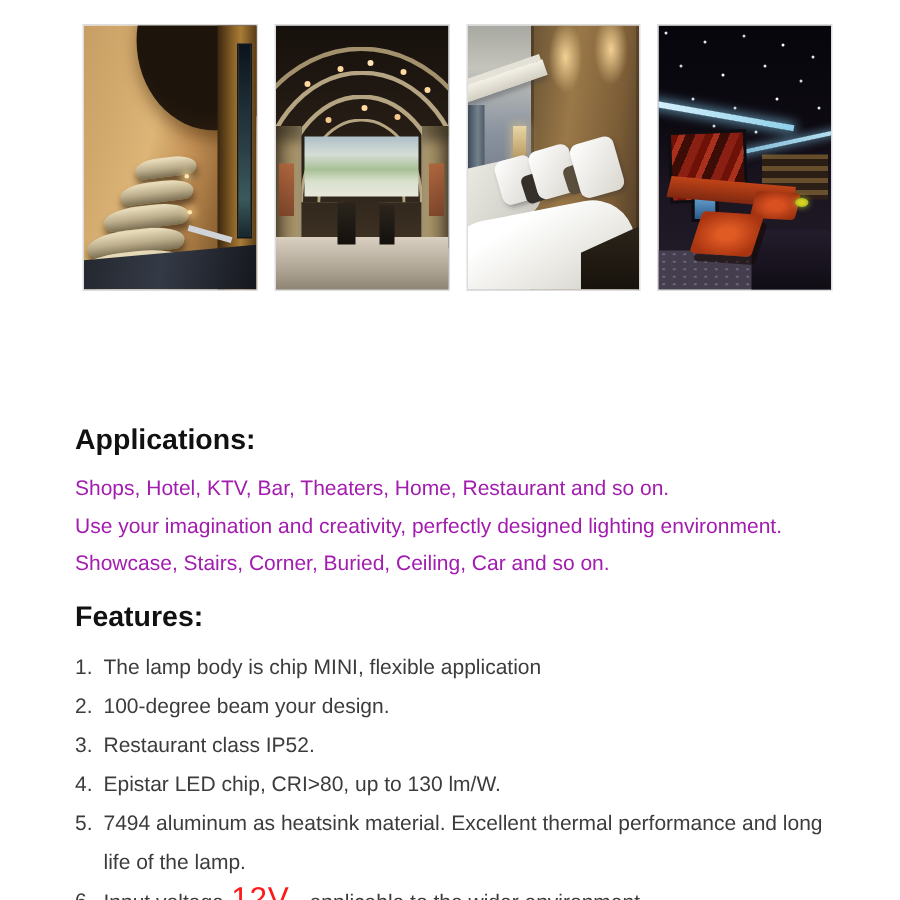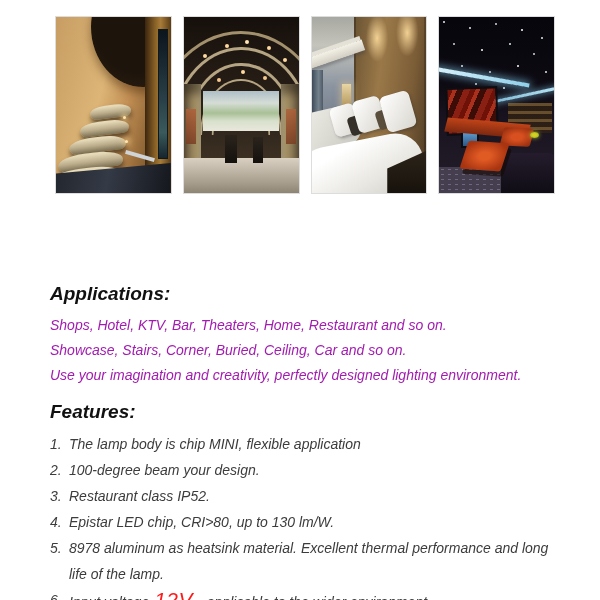--- a/index.html
+++ b/index.html
@@ -2,21 +2,21 @@
 <html><head>
 <meta charset="utf-8">
 <style>
   html, body {
     margin: 0; padding: 0;
     width: 600px; height: 600px;
     background: #ffffff;
     overflow: hidden;
     font-family: "Liberation Sans", sans-serif;
   }
-  .page { position: relative; width: 600px; height: 528px; background: #fff; font-style: italic; }
+  .page { position: relative; width: 600px; height: 528px; background: #fff; }
 
   
   .gallery {
     position: absolute; top: 16px; left: 55px;
     width: 500px; height: 178px;
     display: flex; gap: 11px;
   }
   .photo {
     position: relative; flex: 1; height: 178px;
     overflow: hidden; border: 1px solid #ddd;
@@ -232,22 +232,22 @@
       <div class="p4-sofa"></div>
       <div class="p4-ottoman1"></div>
       <div class="p4-drink"></div>
     </div>
   </div>
 
   <div class="textblock">
 
     <h2 class="section-heading">Applications:</h2>
     <p class="app-line">Shops, Hotel, KTV, Bar, Theaters, Home, Restaurant and so on.</p>
+    <p class="app-line">Use your imagination and creativity, perfectly designed lighting environment.</p>
     <p class="app-line">Showcase, Stairs, Corner, Buried, Ceiling, Car and so on.</p>
-    <p class="app-line">Use your imagination and creativity, perfectly designed lighting environment.</p>
 
     <div class="features-heading-wrap">
       <h2 class="section-heading">Features:</h2>
     </div>
 
     <div class="feature-item">
       <span class="feature-num">1.</span>
       <span class="feature-text">The lamp body is chip MINI, flexible application</span>
     </div>
     <div class="feature-item">
@@ -257,21 +257,21 @@
     <div class="feature-item">
       <span class="feature-num">3.</span>
       <span class="feature-text">Restaurant class IP52.</span>
     </div>
     <div class="feature-item">
       <span class="feature-num">4.</span>
       <span class="feature-text">Epistar LED chip, CRI&gt;80, up to 130 lm/W.</span>
     </div>
     <div class="feature-item">
       <span class="feature-num">5.</span>
-      <span class="feature-text">8978 aluminum as heatsink material. Excellent thermal performance and long life of the lamp.</span>
+      <span class="feature-text">7494 aluminum as heatsink material. Excellent thermal performance and long life of the lamp.</span>
     </div>
     <div class="feature-item">
       <span class="feature-num">6.</span>
       <span class="feature-text"><span>Input voltage</span><span class="voltage" style="color: rgb(255, 26, 26);">12V,</span><span>applicable to the wider environment.</span></span>
     </div>
 
   </div>
 </div>
 
 </body></html>

